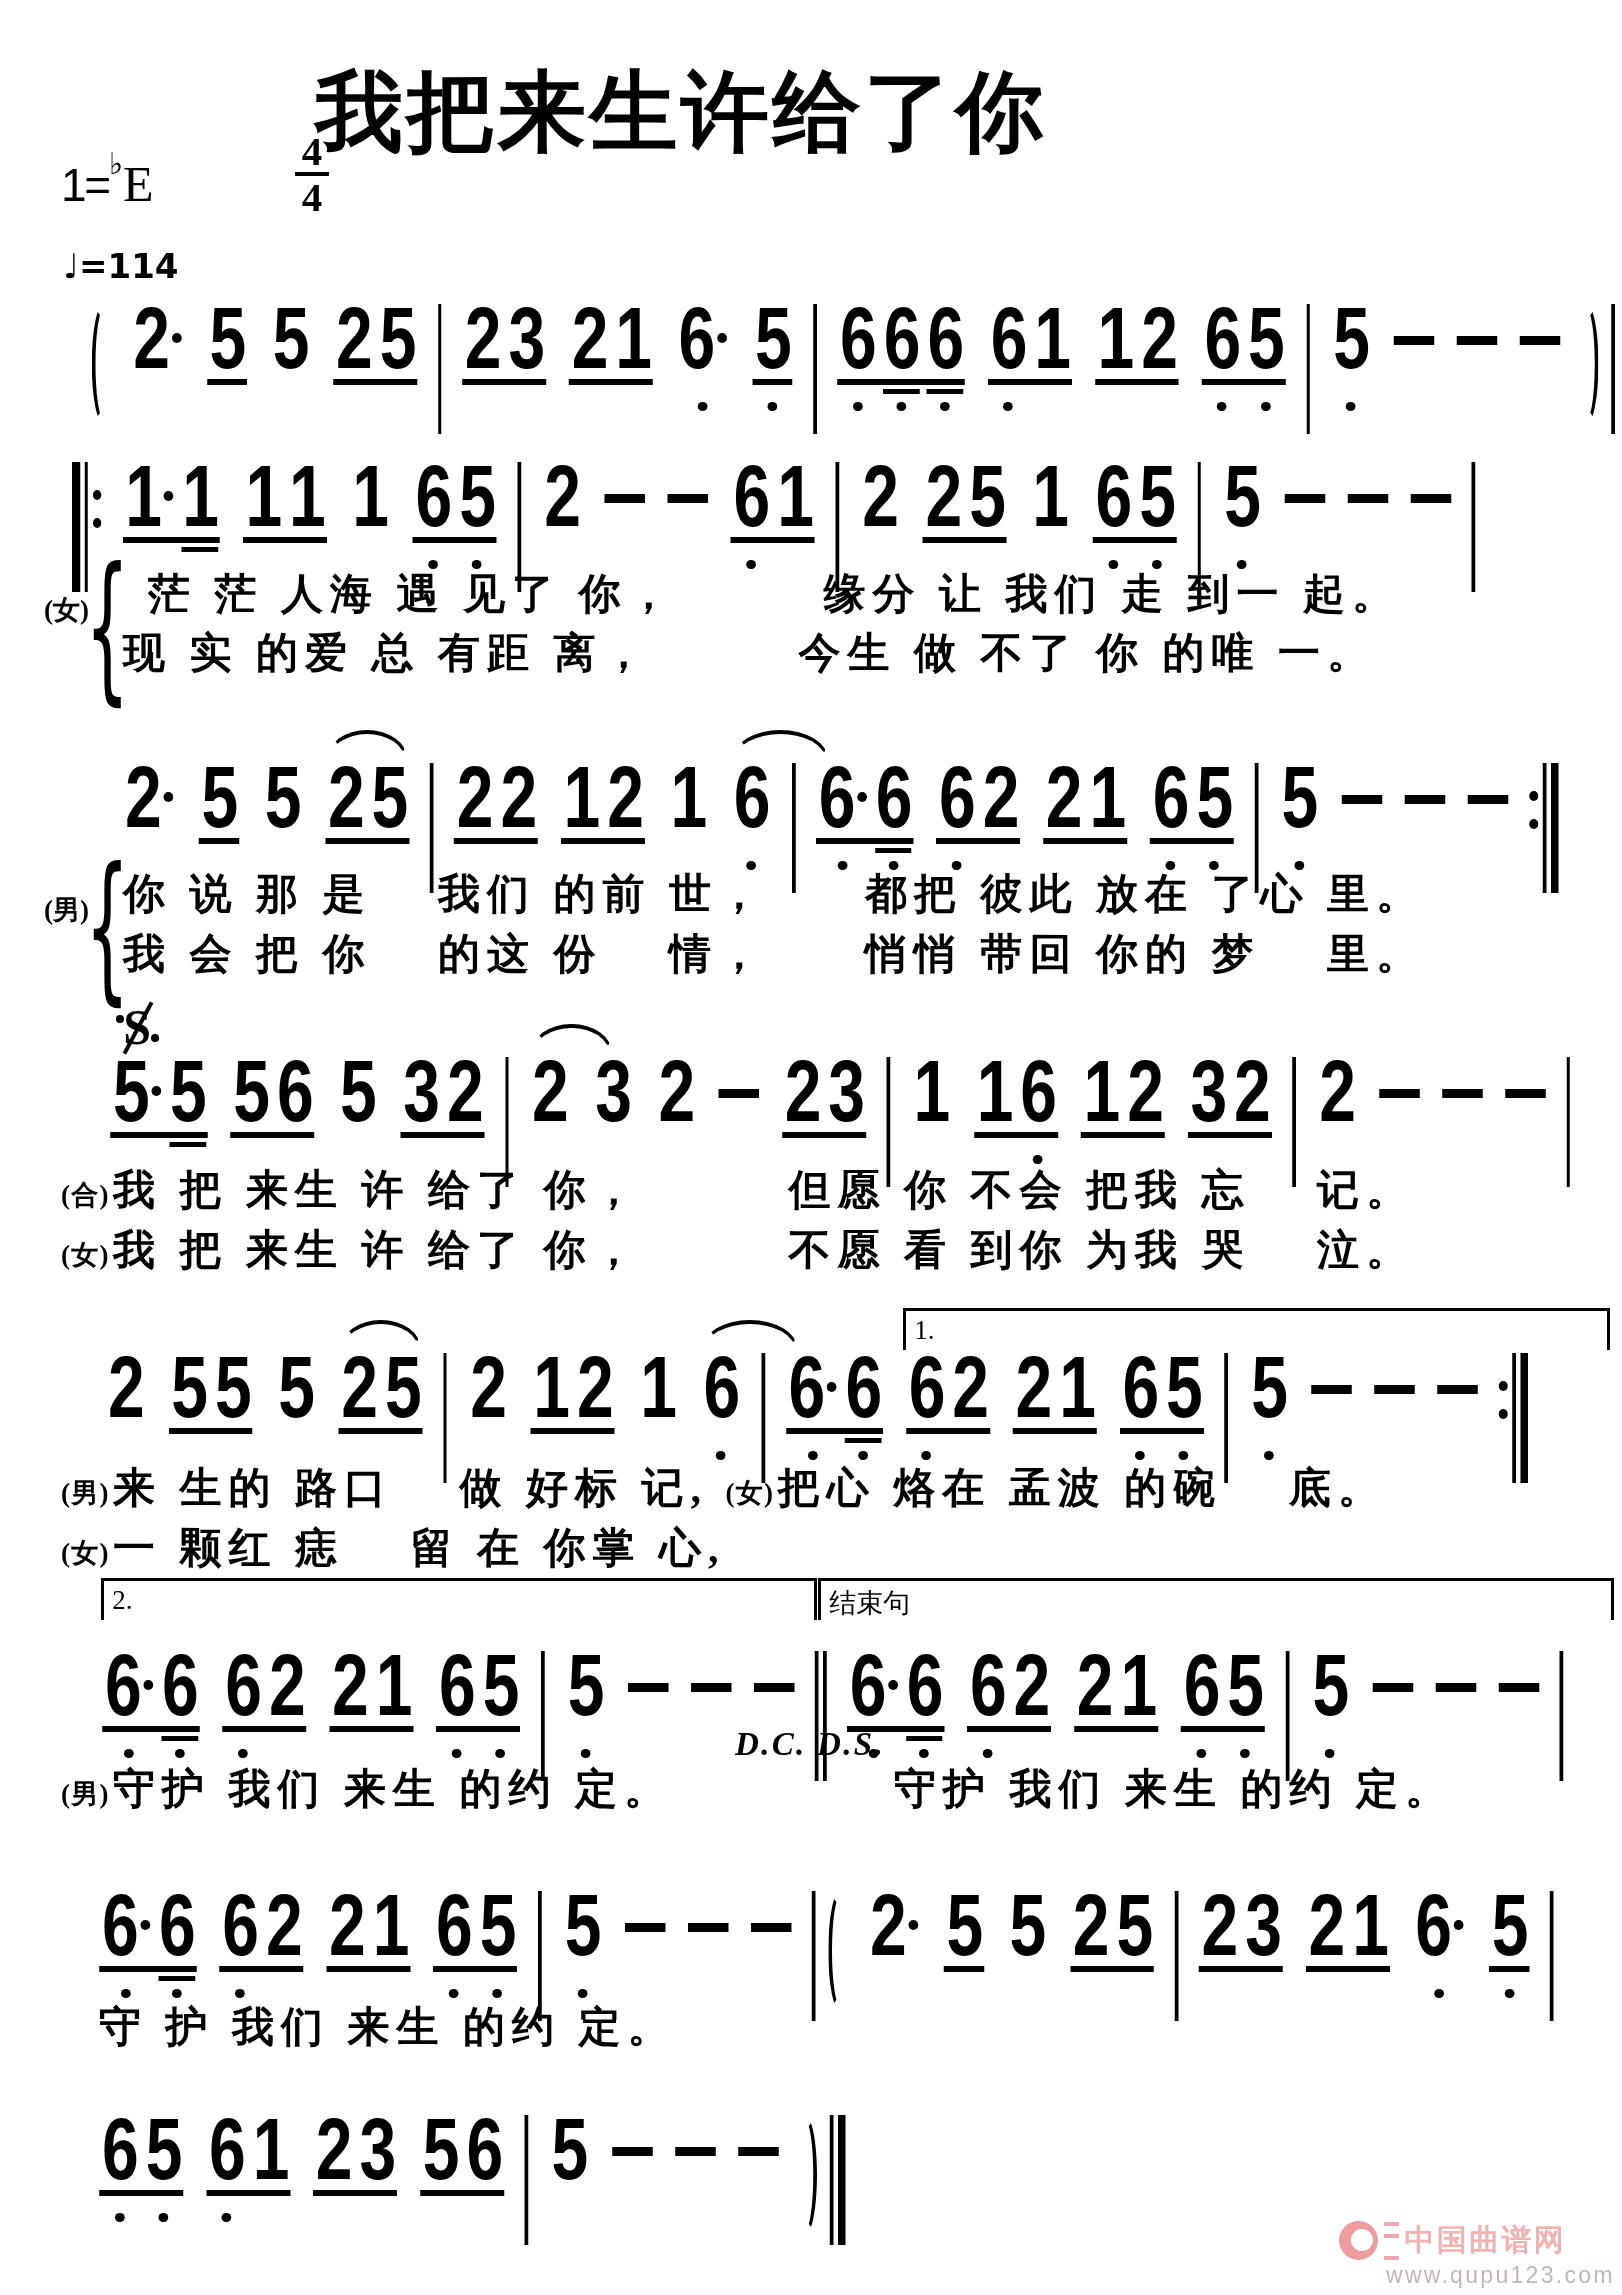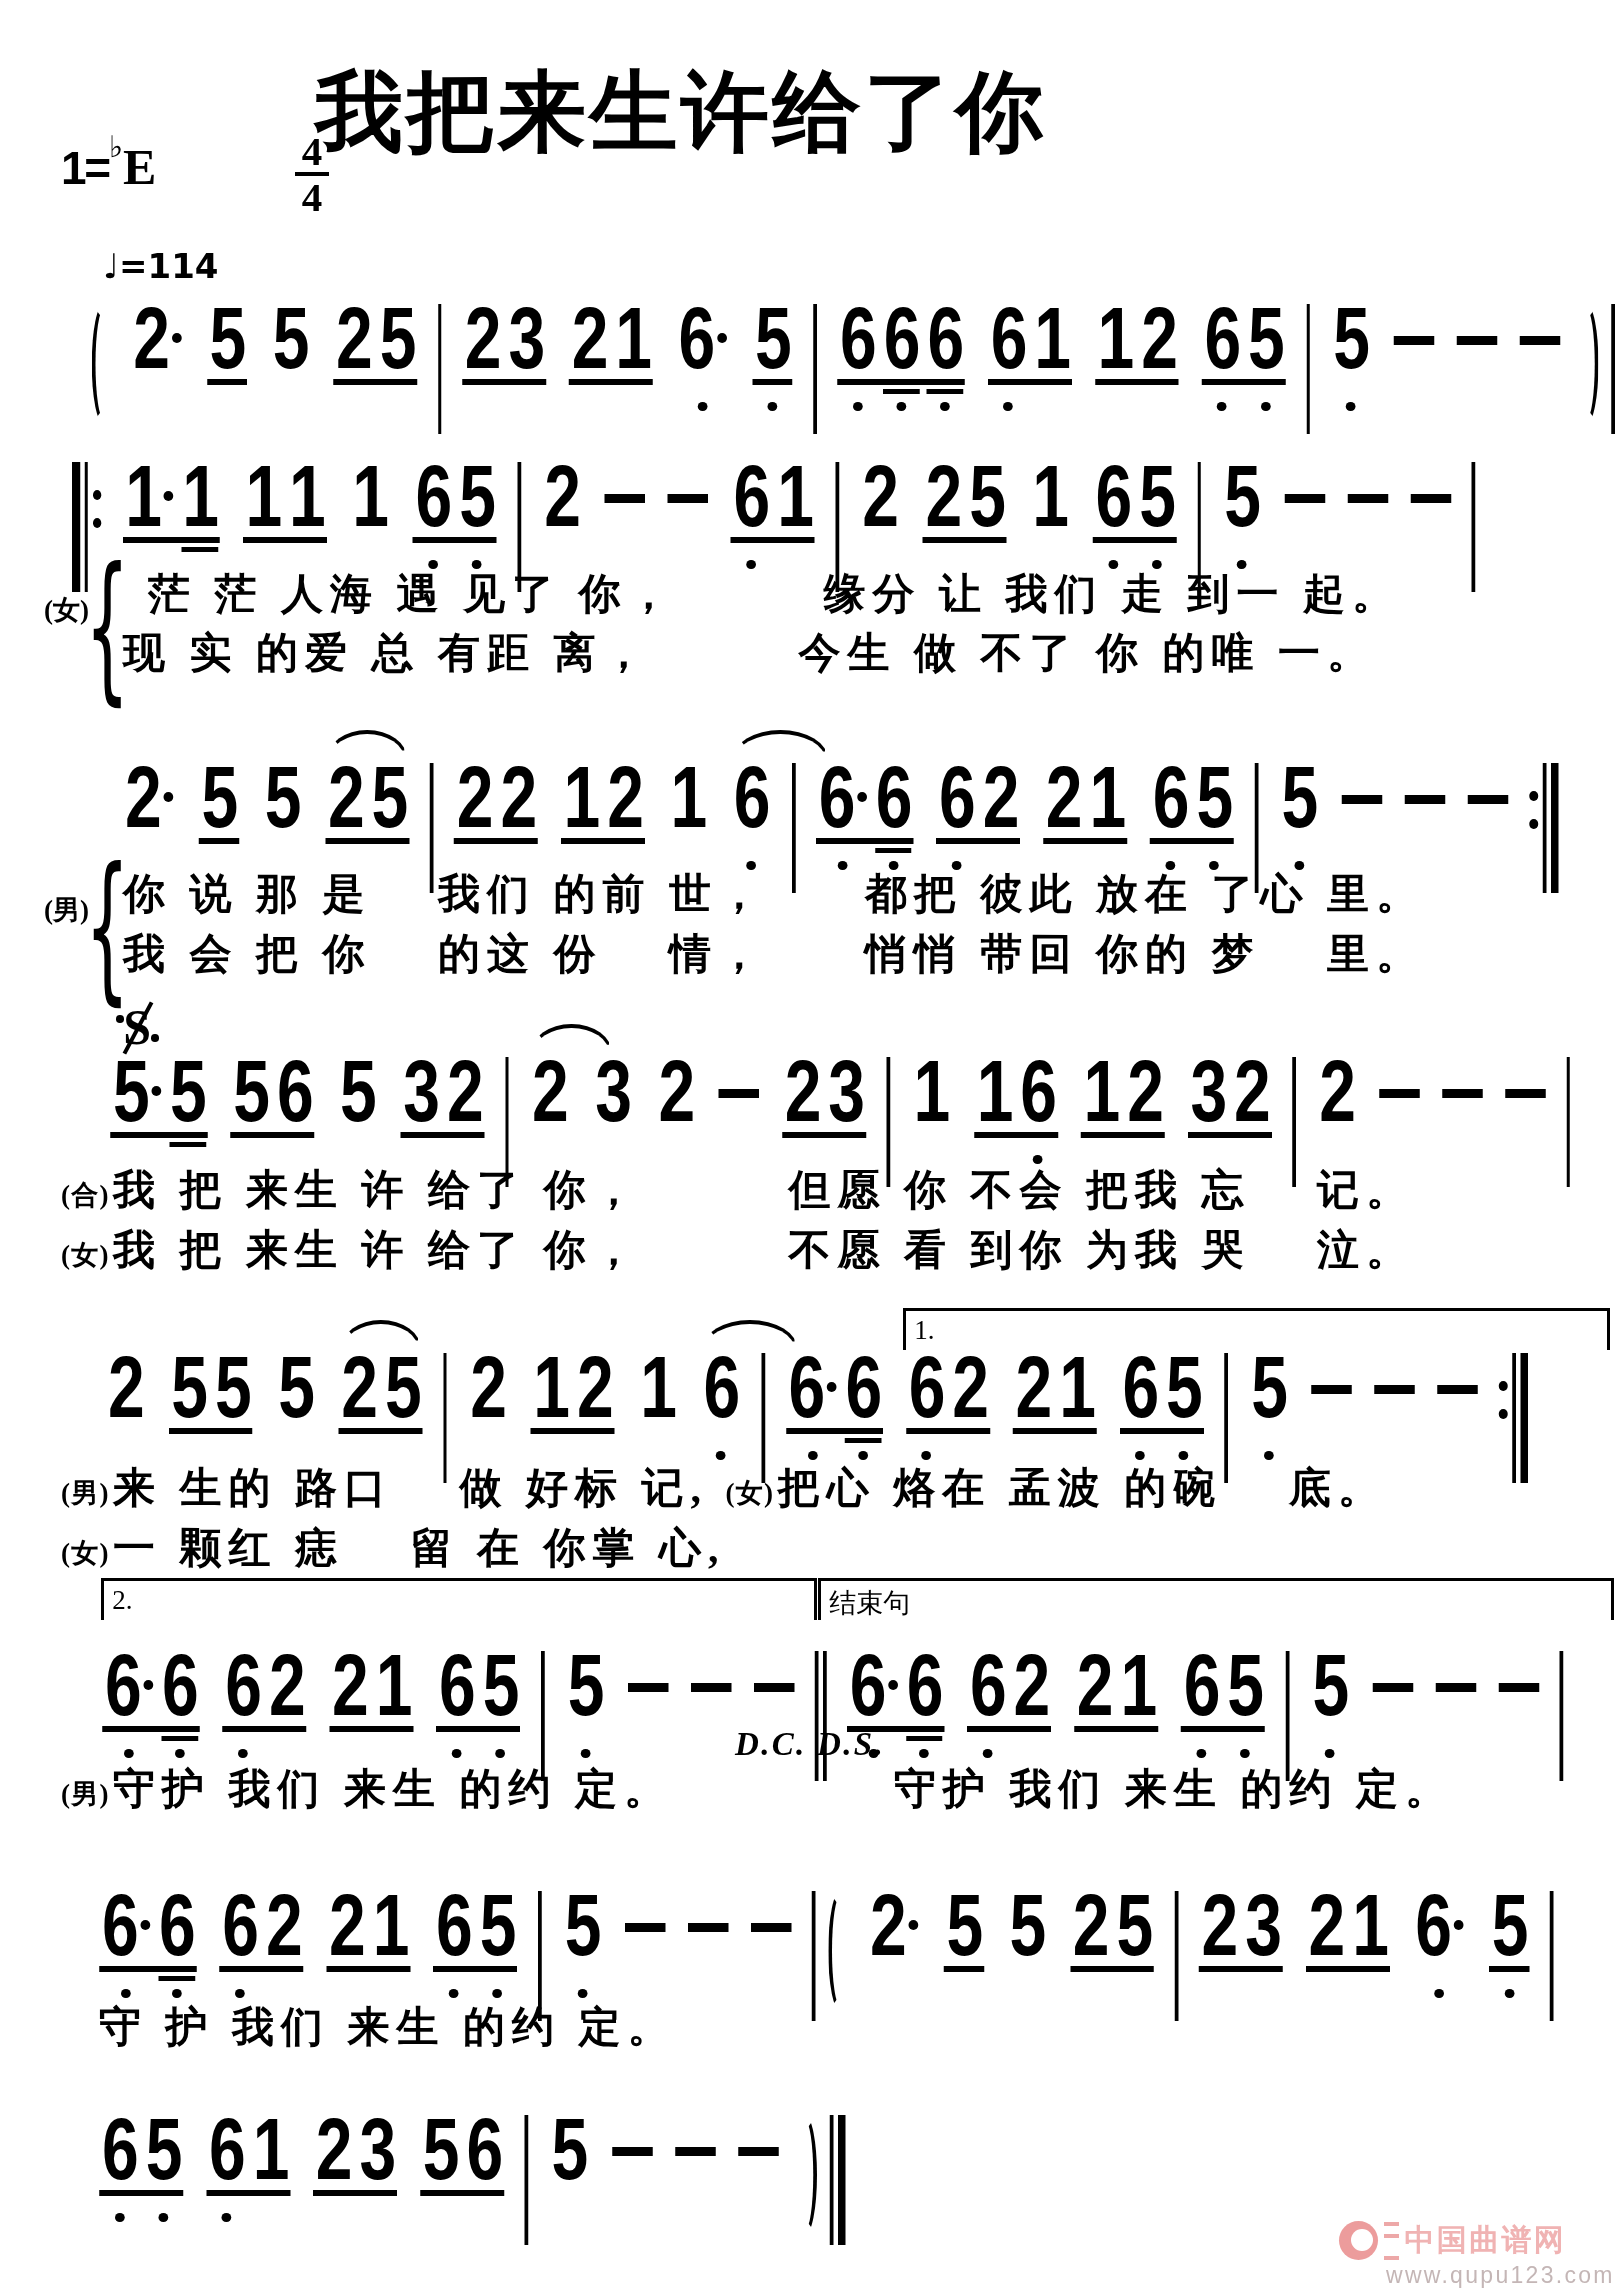--- a/index.html
+++ b/index.html
@@ -1,26 +1,26 @@
 <!DOCTYPE html>
 <html style="font-size:9.4px"><head>
 <meta charset="utf-8">
 <style>
   html,body{margin:0;padding:0;background:#888;}
   .page{position:relative;width:1623px;height:2295px;background:#fff;overflow:hidden;
         font-family:"Liberation Serif","DejaVu Serif",serif;color:#000;}
   
-  .keysig{position:absolute;left:61px;top:129px;font-weight:700;white-space:nowrap;}
+  .keysig{position:absolute;left:61px;top:146px;font-weight:400;white-space:nowrap;}
   .keysig .kp{font-family:"Liberation Sans",sans-serif;font-size:46px;letter-spacing:-2.3px;}
   .keysig .flat{font-family:"DejaVu Sans",sans-serif;font-size:30px;vertical-align:27px;}
   .keysig .knote{font-size:50px;}
   .meter{position:absolute;left:295px;top:133px;display:inline-flex;flex-direction:column;align-items:center;}
   .meter .num{font-size:41px;font-weight:700;line-height:37px;}
   .meter .fbar{width:34px;height:4.1px;background:#000;margin:2.3px 0;}
-  .tempo{position:absolute;left:63px;top:246px;font-family:"DejaVu Sans",sans-serif;font-weight:700;font-size:34px;margin-left:40px;}
+  .tempo{position:absolute;left:63px;top:246px;font-family:"DejaVu Sans",sans-serif;font-weight:700;font-size:34px;}
   .title{position:absolute;left:681px;top:53px;transform:translateX(-50%);margin:0;
          font-size:88px;font-weight:700;letter-spacing:3.5px;white-space:nowrap;}
   .credits{position:absolute;left:1005px;top:124px;font-size:35px;font-weight:700;letter-spacing:3.5px;line-height:54px;white-space:nowrap;}
   
   .mline{position:absolute;display:flex;align-items:flex-start;white-space:nowrap;
          transform:scale(0.75,1);transform-origin:left top;height:137px;}
   .g{display:inline-flex;position:relative;margin:0 13px;height:134px;}
   .g.u1::after{content:"";position:absolute;left:2.3px;right:2.3px;top:75px;height:5.8px;background:#000;}
   .g.slur::before{content:"";position:absolute;left:4.7px;top:-33px;height:29px;
       width:calc((100% - 9.4px)*var(--sw,1));box-sizing:border-box;

